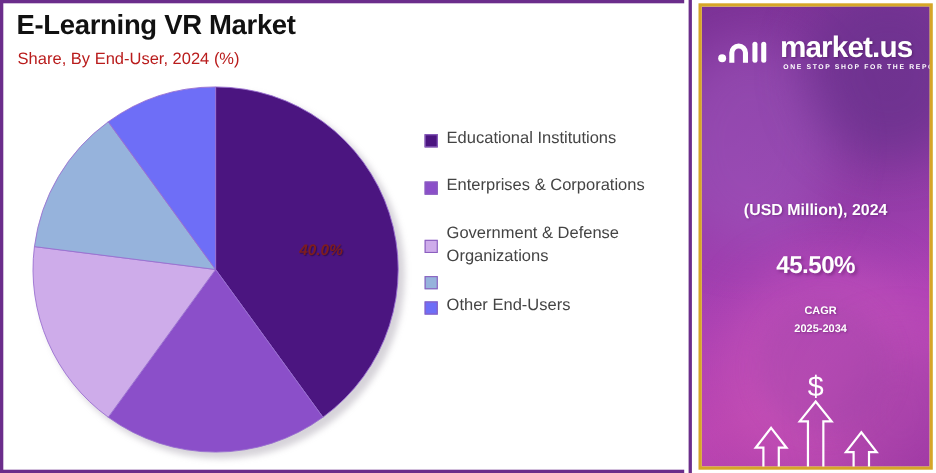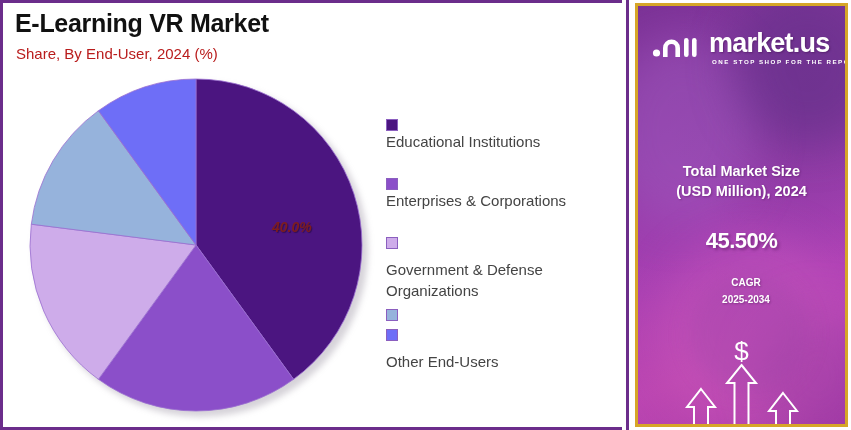--- a/index.html
+++ b/index.html
@@ -47,25 +47,24 @@
     font-size:14px;font-weight:bold;font-style:italic;color:#7f1d1d;
     text-shadow:1px 1px 1px rgba(0,0,0,0.35);
     white-space:nowrap;
   }
 
   
   .legend{
     position:absolute;left:383px;top:112px;width:235px;
   }
   .legend-row{
-    display:flex;align-items:flex-start;
+    display:flex;align-items:center;
     margin-bottom:22px;
-    flex-direction:column;
-  }
-  .legend-row.tight{margin-bottom:4px;gap:10px;}
+  }
+  .legend-row.tight{margin-bottom:4px;}
   .swatch{
     width:12px;height:12px;flex:0 0 12px;
     margin-top:4px;margin-right:8px;
     border:1px solid #8b5fbf;
     box-sizing:border-box;
   }
   .legend-text{
     font-size:15px;color:#444444;line-height:21px;
   }
 
@@ -213,21 +212,21 @@
         <circle cx="4.5" cy="21" r="3.6" fill="#ffffff"></circle>
         <path d="M11 25 L11 16 A8.5 8.5 0 0 1 28 16 L28 25 L23.4 25 L23.4 16 A3.9 3.9 0 0 0 15.6 16 L15.6 25 Z" fill="#ffffff"></path>
         <rect x="32" y="6" width="4.6" height="19" rx="2.3" fill="#ffffff"></rect>
         <rect x="40" y="6" width="4.6" height="19" rx="2.3" fill="#ffffff"></rect>
       </svg>
       <div class="logo-text">market.us</div>
       <div class="logo-tag">ONE STOP SHOP FOR THE REPORTS</div>
     </div>
 
     <div class="big-caption">
-      <span>Total Market Size</span><br>
+      <br>
       <span>(USD Million), 2024</span>
     </div>
 
     <div class="cagr-number">45.50%</div>
     <div class="cagr-caption">
       <span>CAGR</span><br>
       <span>2025-2034</span>
     </div>
 
     <div class="dollar">$</div>

